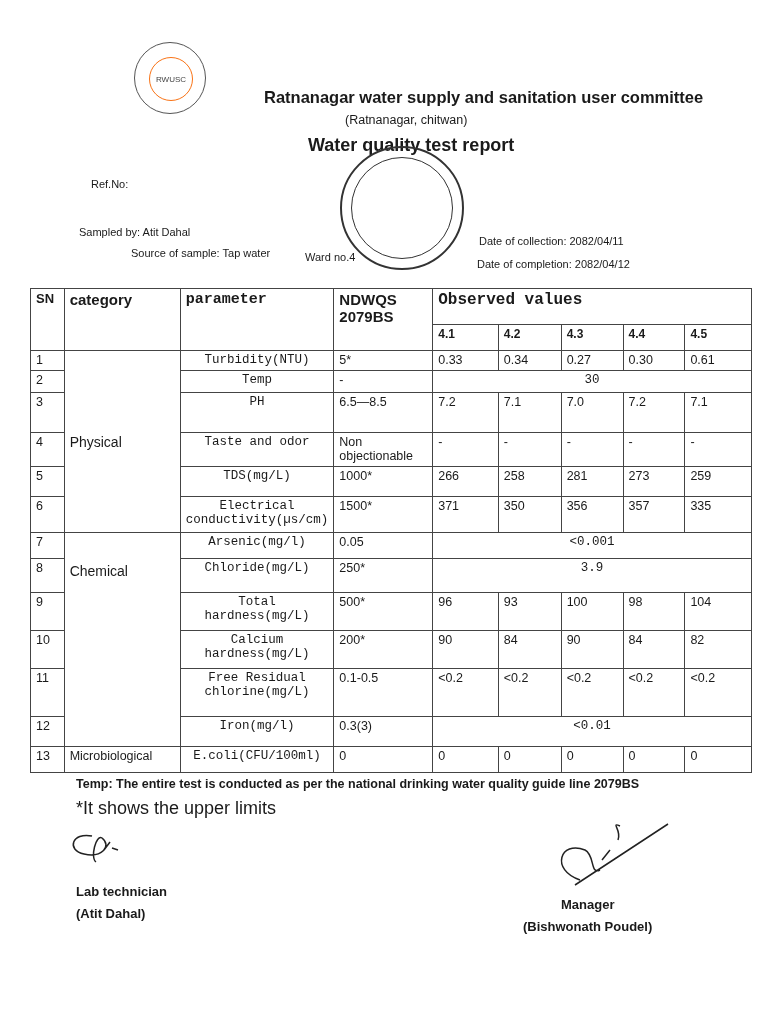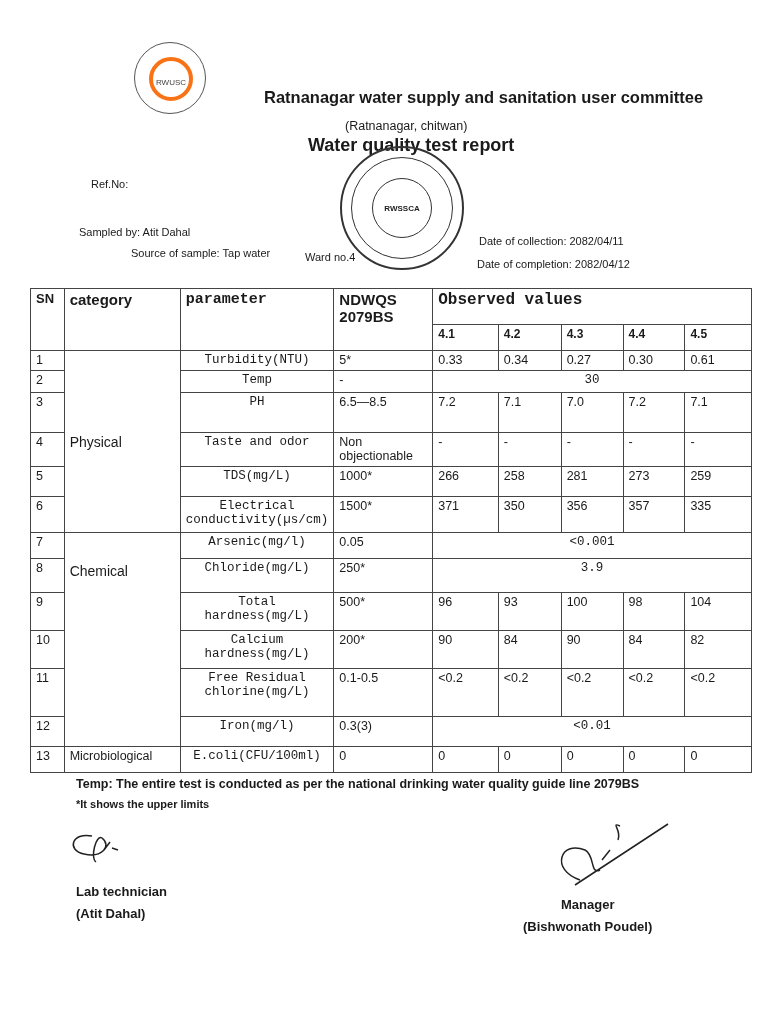--- a/index.html
+++ b/index.html
@@ -1,50 +1,49 @@
 <!DOCTYPE html>
 <html><head>
   <meta charset="utf-8">
   <style>
     * { box-sizing: border-box; margin: 0; padding: 0; }
     html, body { width: 776px; height: 1024px; background: #ffffff; }
     body { position: relative; font-family: "Liberation Sans", "DejaVu Sans", sans-serif; color: #1a1a1a; overflow: hidden; }
     .abs { position: absolute; }
     .stamp-small { left: 134px; top: 42px; width: 72px; height: 72px; border: 1.5px solid #555; border-radius: 50%; }
-    .stamp-small .inner { position: absolute; left: 14px; top: 14px; width: 44px; height: 44px; border: 4px solid #f97316; border-radius: 50%; font-size: 8px; text-align: center; line-height: 44px; color: #444; }
+    .stamp-small .inner { position: absolute; left: 14px; top: 14px; width: 44px; height: 44px; border: 1px solid #f97316; border-radius: 50%; font-size: 8px; text-align: center; line-height: 44px; color: #444; }
     .stamp-big { left: 340px; top: 146px; width: 124px; height: 124px; border: 2px solid #333; border-radius: 50%; }
     .stamp-big .ring { position: absolute; left: 9px; top: 9px; width: 102px; height: 102px; border: 1.5px solid #333; border-radius: 50%; }
     .stamp-big .inner { position: absolute; left: 30px; top: 30px; width: 60px; height: 60px; border: 1.5px solid #333; border-radius: 50%; text-align: center; font-size: 8px; font-weight: bold; line-height: 60px; color: #222; }
     .title { left: 264px; top: 88px; font-size: 16.5px; font-weight: bold; }
-    .subtitle { left: 345px; top: 113px; font-size: 12.5px; margin-top: 6px; }
+    .subtitle { left: 345px; top: 113px; font-size: 12.5px; }
     .report-title { left: 308px; top: 135px; font-size: 18px; font-weight: bold; }
     .meta { font-size: 11px; }
     table.report { position: absolute; left: 30px; top: 288px; width: 722px; border-collapse: collapse; font-size: 12.5px; }
     table.report td, table.report th { border: 1px solid #444; vertical-align: top; padding: 2px 5px; font-weight: normal; }
     table.report th { font-weight: bold; font-size: 15px; text-align: left; }
     .c { text-align: center; font-family: Liberation Mono, monospace; }
     .b { font-weight: bold; }
     .note { left: 76px; top: 777px; font-size: 12.5px; font-weight: bold; }
-    .note2 { left: 76px; top: 798px; font-size: 11px; font-weight: bold; }
+    .note2 { left: 76px; top: 798px; font-size: 18px; font-weight: normal; }
     .sig { font-size: 13px; font-weight: bold; margin-top: 24px; }
   </style>
 </head>
 <body>
 
 <div class="abs stamp-small">
   <div class="inner">RWUSC</div>
 </div>
 
 <div class="abs title">Ratnanagar water supply and sanitation user committee</div>
 <div class="abs subtitle">(Ratnanagar, chitwan)</div>
 <div class="abs report-title">Water quality test report</div>
 
 <div class="abs stamp-big">
   <div class="ring"></div>
-  <div class="inner">RWSSCA</div>
 </div>
 
 <div class="abs meta" style="left:91px; top:178px;">Ref.No:</div>
 <div class="abs meta" style="left:79px; top:226px;">Sampled by: Atit Dahal</div>
 <div class="abs meta" style="left:91px; top:247px;margin-left:40px;">Source of sample: Tap water</div>
 <div class="abs meta" style="left:305px; top:251px;">Ward no.4</div>
 <div class="abs meta" style="left:479px; top:235px;">Date of collection: 2082/04/11</div>
 <div class="abs meta" style="left:477px; top:258px;">Date of completion: 2082/04/12</div>
 
 <table class="report">

